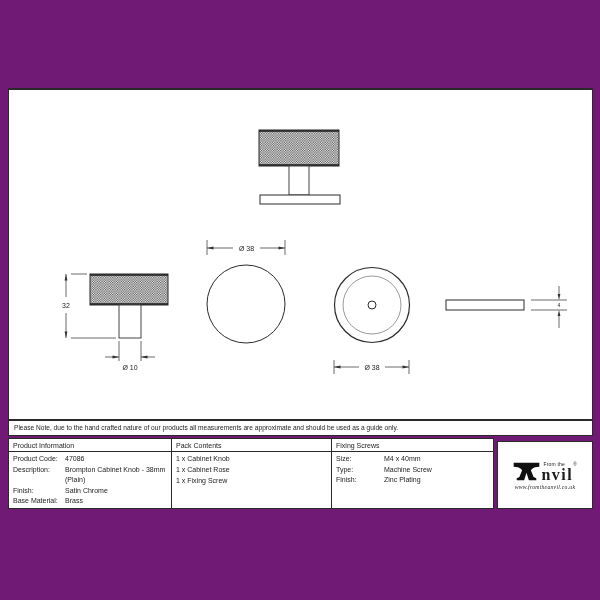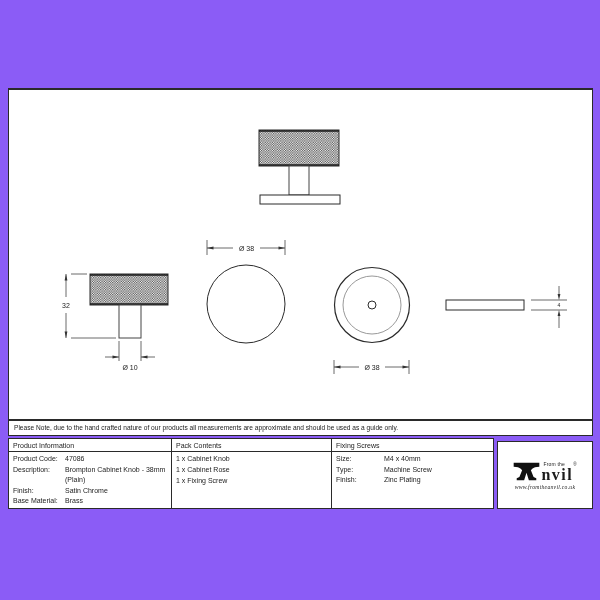--- a/index.html
+++ b/index.html
@@ -1,17 +1,17 @@
 <!DOCTYPE html>
 <html><head>
 <meta charset="utf-8">
 <style>
   * { margin:0; padding:0; box-sizing:border-box; }
   html,body { width:600px; height:600px; background:#fff; font-family:"Liberation Sans", sans-serif; color:#1c1c1c; }
-  .page { position:relative; width:600px; height:600px; background:#8b5cf6; overflow:hidden; }
+  .page { position:relative; width:600px; height:600px; background:#701a75; overflow:hidden; }
 
   
   .drawing-box { position:absolute; left:8px; top:88px; width:585px; height:332px;
                  border:1px solid #2a2a2a; border-top-width:2px; background:#fff; }
   .drawing-box svg { position:absolute; left:0; top:0; }
 
   svg text { font-family:"Liberation Sans", sans-serif; font-size:7px; fill:#222; }
   svg text.tiny { font-size:5px; }
 
   

